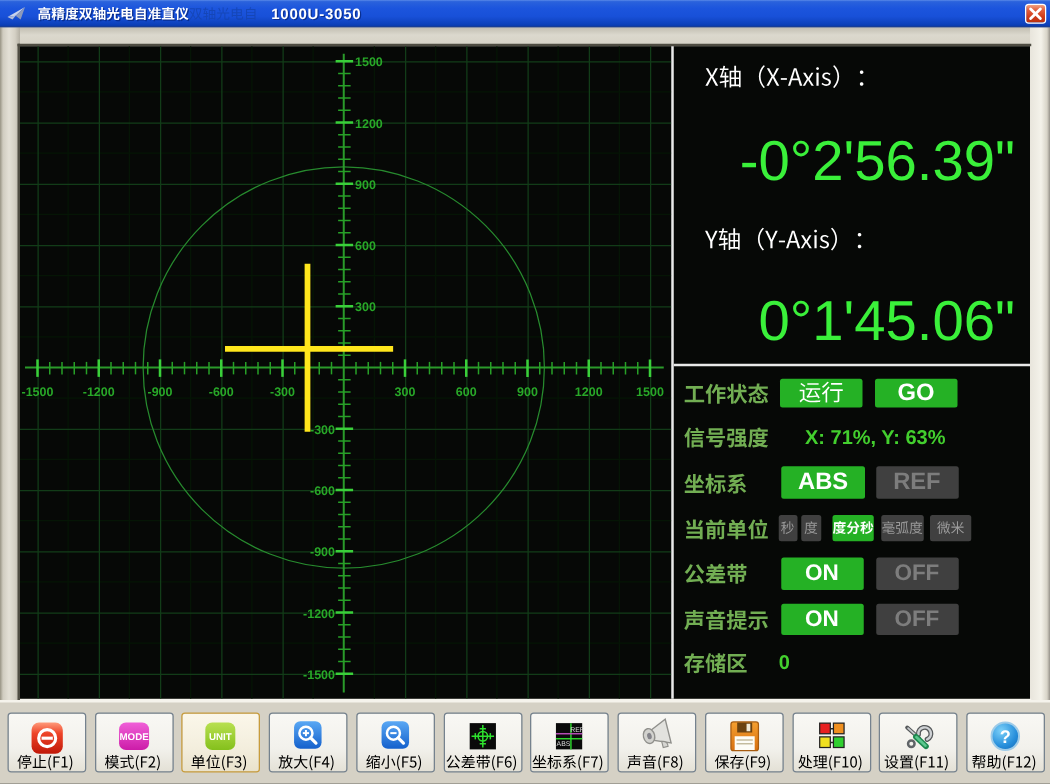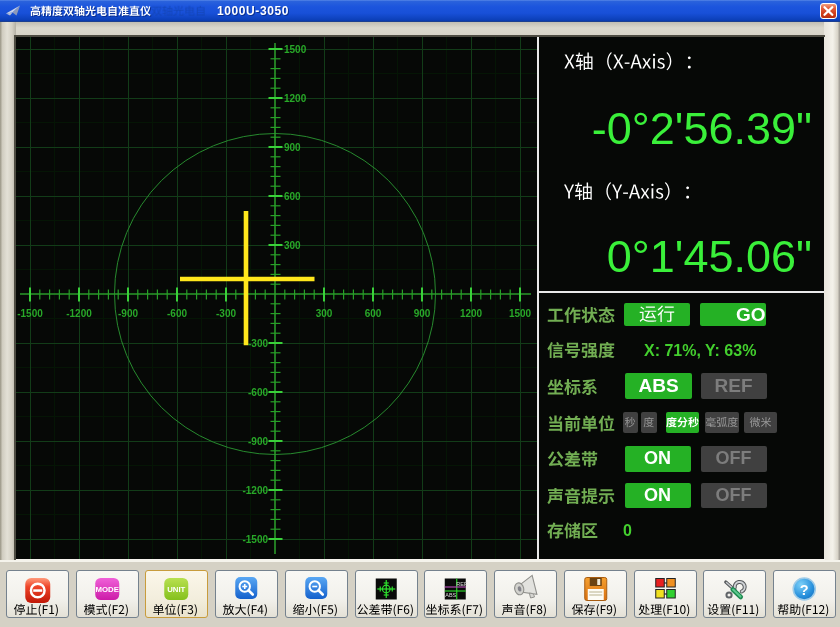--- a/index.html
+++ b/index.html
@@ -14,21 +14,21 @@
     <div style="position:absolute;left:14px;top:35px;width:2px;height:525px;background:#4e4c42"></div>
     <div style="position:absolute;left:16px;top:559px;width:809px;height:1px;background:#f6f4ee"></div>
     <div style="position:absolute;left:16px;top:37px;width:808px;height:522px;background:#060806"></div>
     <div style="position:absolute;left:217px;top:4px;font:bold 12px 'Liberation Sans',sans-serif;color:#fff;letter-spacing:0.6px;text-shadow:1px 1px 0 #0a2f91">1000U-3050</div>
     <div style="position:absolute;left:820px;top:3px;width:17px;height:16px;background:linear-gradient(180deg,#f0a080 0%,#e25e3c 30%,#ce3a18 70%,#b83010 100%);border:1px solid #fff;border-radius:3px;box-sizing:border-box"></div>
     <div style="position:absolute;left:537px;top:37px;width:2px;height:522px;background:#e9e9e9"></div>
     <div style="position:absolute;left:539px;top:291px;width:285px;height:2px;background:#e9e9e9"></div>
     <div style="position:absolute;left:532px;top:103px;width:280px;text-align:right;font:45px 'Liberation Sans',sans-serif;color:#3af03a;letter-spacing:0px">-0°2'56.39"</div>
     <div style="position:absolute;left:532px;top:231px;width:280px;text-align:right;font:45px 'Liberation Sans',sans-serif;color:#3af03a">0°1'45.06"</div>
     <div style="position:absolute;left:624px;top:302.5px;width:66px;height:23.5px;background:#25b125;border-radius:2px"></div>
-    <div style="position:absolute;left:700px;top:302.5px;width:65.5px;height:23.5px;background:#25b125;border-radius:2px;font:bold 19px 'Liberation Sans',sans-serif;color:#fff;text-align:right;line-height:23.5px">GO</div>
+    <div style="position:absolute;left:700px;top:302.5px;width:65.5px;height:23.5px;background:#25b125;border-radius:2px;font:bold 19px 'Liberation Sans',sans-serif;color:#fff;text-align:center;line-height:23.5px">GO</div>
     <div style="position:absolute;left:644px;top:342px;font:bold 16px 'Liberation Sans',sans-serif;color:#43cf2e">X: 71%, Y: 63%</div>
     <div style="position:absolute;left:625px;top:372.5px;width:67px;height:26px;background:#25b125;border-radius:2px;font:bold 19px 'Liberation Sans',sans-serif;color:#fff;text-align:center;line-height:26px">ABS</div>
     <div style="position:absolute;left:700.5px;top:372.5px;width:66px;height:26px;background:#404040;border-radius:2px;font:bold 19px 'Liberation Sans',sans-serif;color:#7d7d7d;text-align:center;line-height:26px">REF</div>
     <div style="position:absolute;left:622.5px;top:412px;width:15px;height:20.5px;background:#404040;border-radius:2px"></div>
     <div style="position:absolute;left:641px;top:412px;width:15.5px;height:20.5px;background:#404040;border-radius:2px"></div>
     <div style="position:absolute;left:666px;top:412px;width:33px;height:20.5px;background:#25b125;border-radius:2px"></div>
     <div style="position:absolute;left:704.5px;top:412px;width:34.5px;height:20.5px;background:#404040;border-radius:2px"></div>
     <div style="position:absolute;left:744px;top:412px;width:33px;height:20.5px;background:#404040;border-radius:2px"></div>
     <div style="position:absolute;left:624.5px;top:446px;width:66px;height:25.5px;background:#25b125;border-radius:2px;font:bold 18px 'Liberation Sans',sans-serif;color:#fff;text-align:center;line-height:25.5px">ON</div>
     <div style="position:absolute;left:700.5px;top:446px;width:66px;height:25.5px;background:#404040;border-radius:2px;font:bold 18px 'Liberation Sans',sans-serif;color:#7d7d7d;text-align:center;line-height:25.5px">OFF</div>

